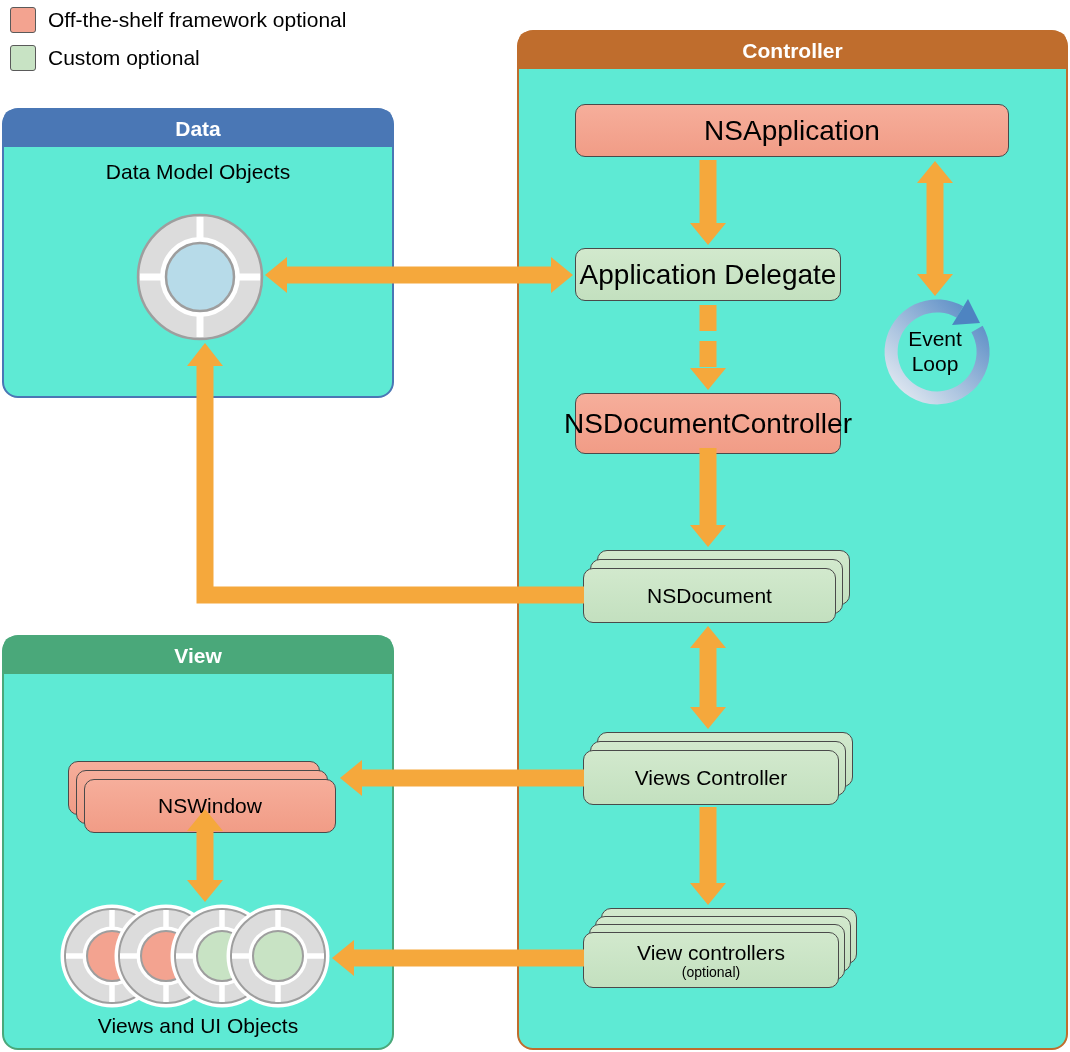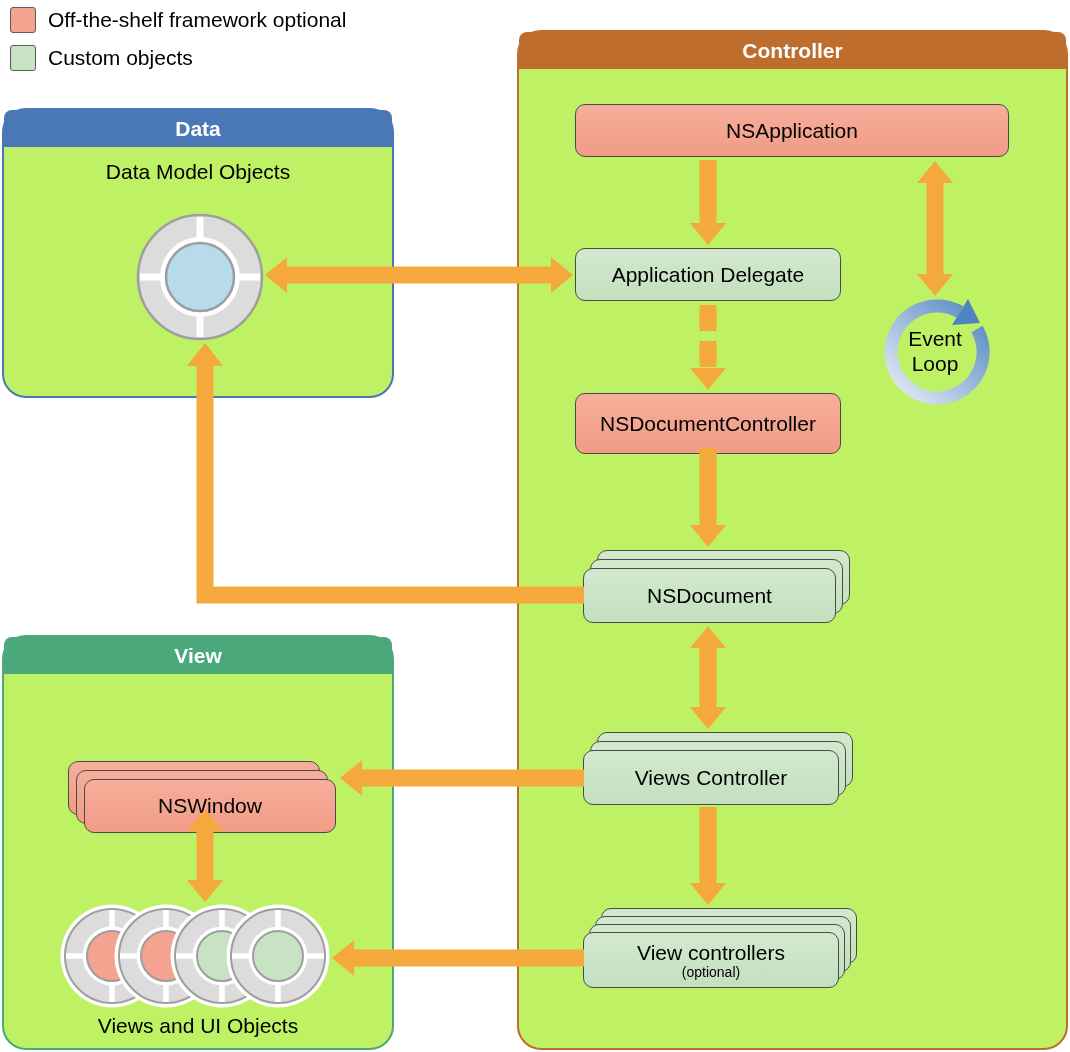--- a/index.html
+++ b/index.html
@@ -7,37 +7,37 @@
     position:relative;width:1070px;height:1052px;background:#fff;
     font-family:"Liberation Sans","DejaVu Sans",sans-serif;color:#000;overflow:hidden;
   }
   
   .legend-row{position:absolute;display:flex;align-items:center;gap:12px;}
   .swatch{width:26px;height:26px;border:1.5px solid #5a5a5a;border-radius:3px;box-sizing:border-box;}
   .swatch.pink{background:#f3a390;}
   .swatch.green{background:#c8e3c4;}
   .legend-label{font-size:21px;}
   
-  .panel{position:absolute;background:#bef264;border:2.5px solid;border-radius:24px;box-sizing:border-box;}
+  .panel{position:absolute;background:#5eead4;border:2.5px solid;border-radius:16px;box-sizing:border-box;}
   .panel-header{
     position:absolute;top:0;left:0;right:0;height:37px;border-radius:8px 8px 0 0;
     color:#fff;font-weight:bold;font-size:21px;display:flex;align-items:center;justify-content:center;
   }
   .panel.model{border-color:#4a77b5;}
   .panel.model .panel-header{background:#4a77b5;}
   .panel.view{border-color:#4aa87a;}
   .panel.view .panel-header{background:#4aa87a;}
   .panel.controller{border-color:#bf6d2d;}
   .panel.controller .panel-header{background:#bf6d2d;}
   .panel-text{position:absolute;left:0;right:0;text-align:center;font-size:21px;}
   
   .node{
     position:absolute;border:1.5px solid #4a4a4a;border-radius:10px;box-sizing:border-box;
     display:flex;flex-direction:column;align-items:center;justify-content:center;
-    font-size:21px;text-align:center;z-index:2;
+    font-size:28px;text-align:center;z-index:2;
   }
   .pinkbg{background:linear-gradient(#f6ae9b,#f19c86);}
   .greenbg{background:linear-gradient(#d2e9cd,#c3e0bf);}
   .stack{position:absolute;z-index:2;}
   .card{position:absolute;border:1.5px solid #4a4a4a;border-radius:10px;box-sizing:border-box;}
   .card.front{display:flex;flex-direction:column;align-items:center;justify-content:center;font-size:21px;text-align:center;}
   .optional-note{font-size:14px;line-height:15px;}
   
   .overlay{position:absolute;left:0;top:0;z-index:5;pointer-events:none;}
   .overlay text{font-family:"Liberation Sans","DejaVu Sans",sans-serif;font-size:21px;fill:#000;}
@@ -46,21 +46,21 @@
 <body>
 
 <div class="canvas">
 
   <div class="legend-row" style="left:10px;top:7px;">
     <span class="swatch pink"></span>
     <span class="legend-label">Off-the-shelf framework optional</span>
   </div>
   <div class="legend-row" style="left:10px;top:45px;">
     <span class="swatch green"></span>
-    <span class="legend-label">Custom objects</span>
+    <span class="legend-label">Custom optional</span>
   </div>
 
   <div class="panel model" style="left:2px;top:108px;width:392px;height:290px;">
     <div class="panel-header">Data</div>
     <div class="panel-text" style="top:50px;">Data Model Objects</div>
   </div>
 
   <div class="panel view" style="left:2px;top:635px;width:392px;height:415px;">
     <div class="panel-header">View</div>
     <div class="panel-text" style="top:377px;">Views and UI Objects</div>

